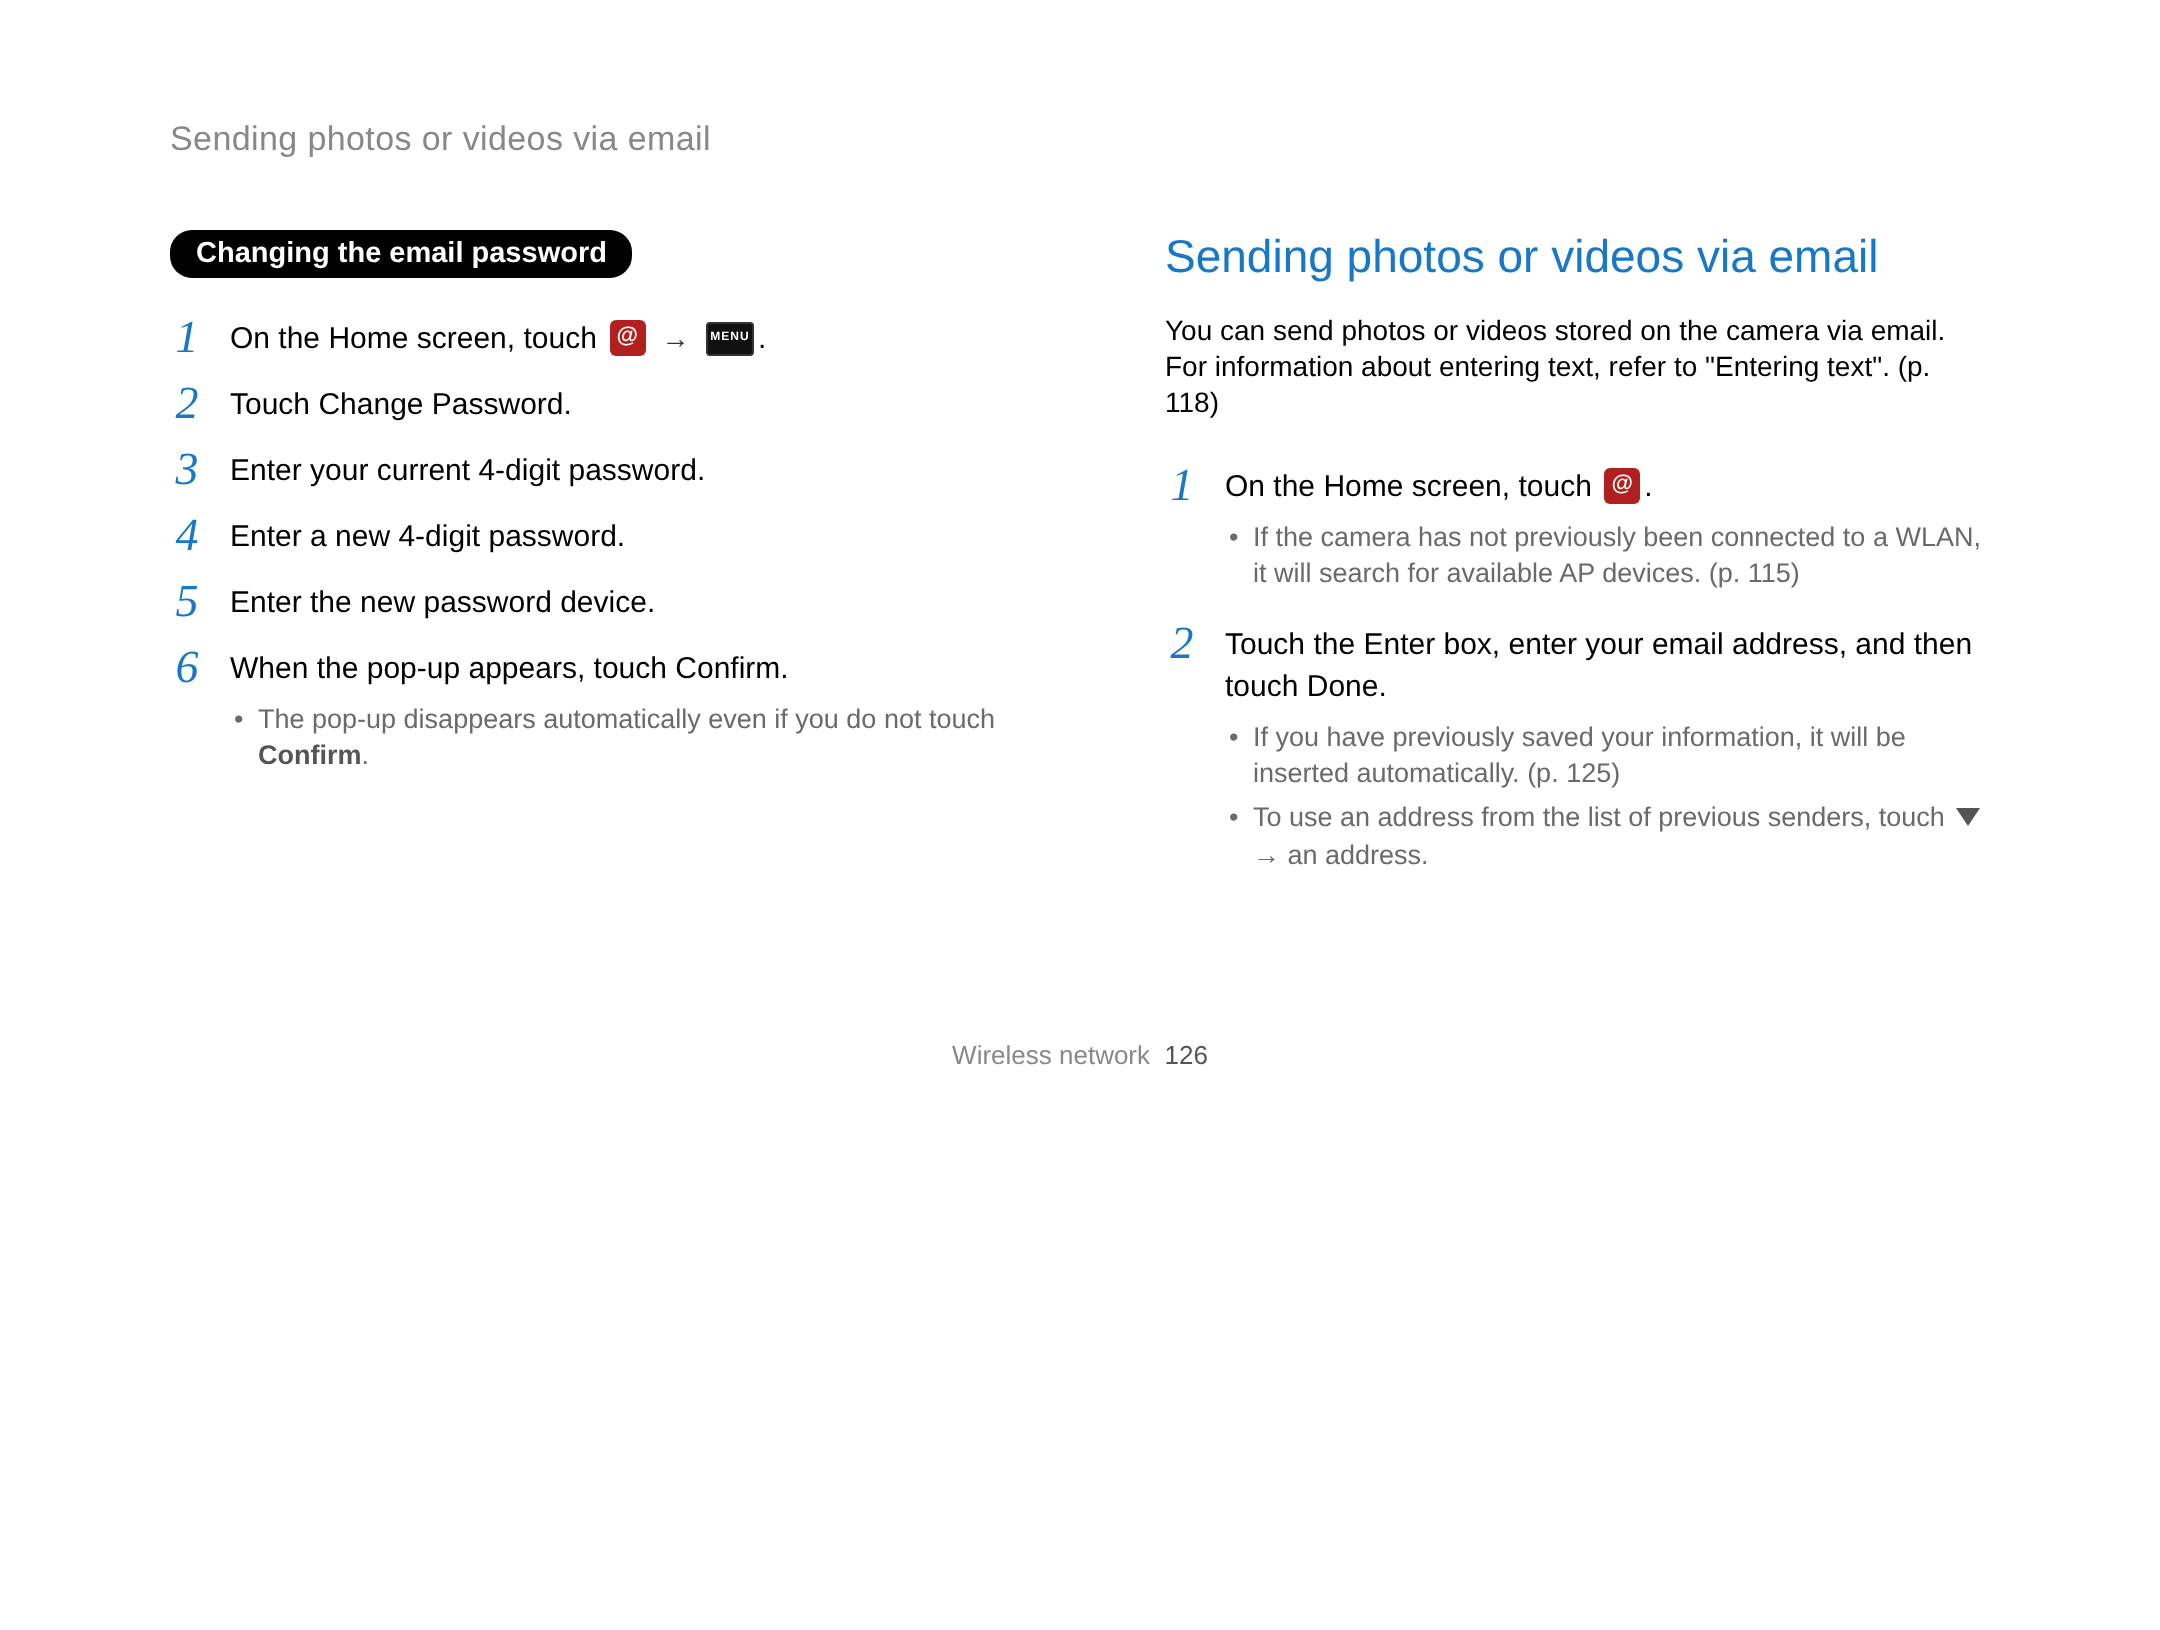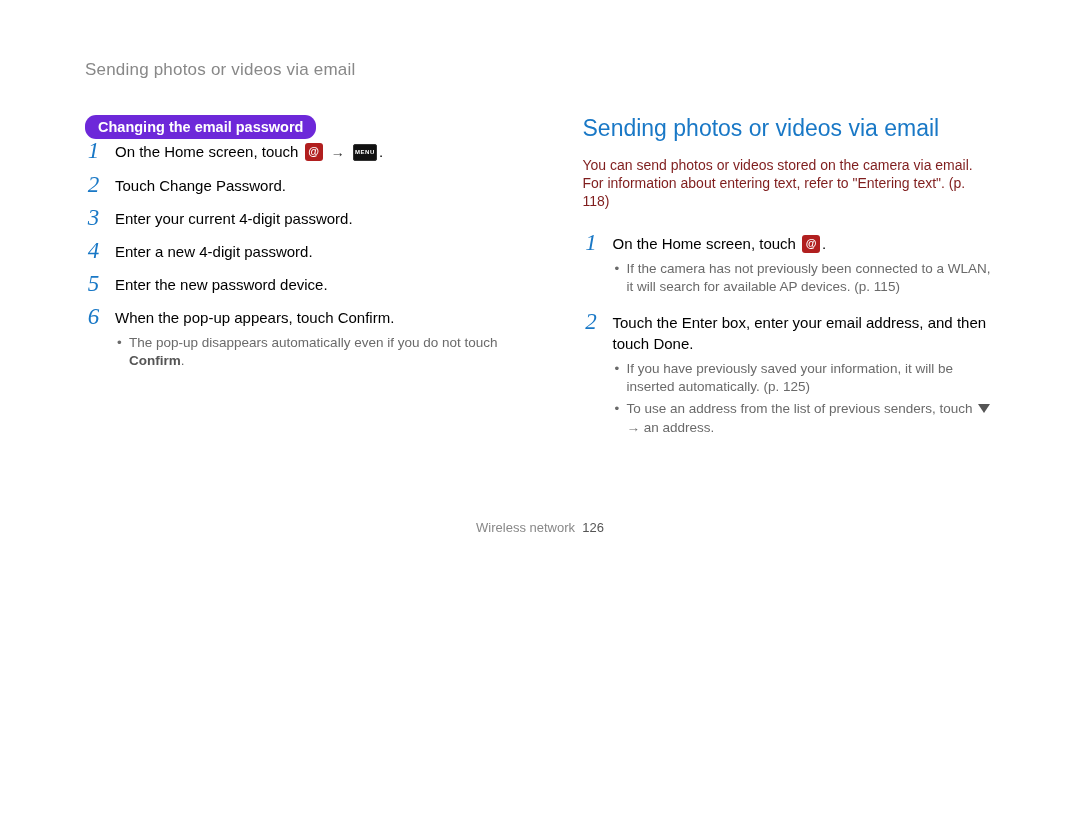--- a/index.html
+++ b/index.html
@@ -29,36 +29,37 @@
   .columns {
     display: flex;
     gap: 85px;
   }
   .col {
     flex: 1 1 0;
     min-width: 0;
   }
   .section-tag {
     display: inline-block;
-    background: #6d28d9;
+    background: #000000;
     color: #fff;
     border-radius: 11px;
     padding: 4px 13px 4px 13px;
     font-size: 14.5px;
     font-weight: 600;
+    margin-bottom: 18px;
   }
   .section-title {
     color: #1978c6;
     font-size: 23px;
     font-weight: 400;
     margin: 0 0 8px 0;
   }
   .intro {
     font-size: 14px;
-    color: #7f1d1d;
+    color: #000000;
     line-height: 1.3;
     margin-bottom: 20px;
   }
   ol.steps {
     list-style: none;
     margin: 0;
     padding: 0;
   }
   ol.steps > li {
     display: flex;

